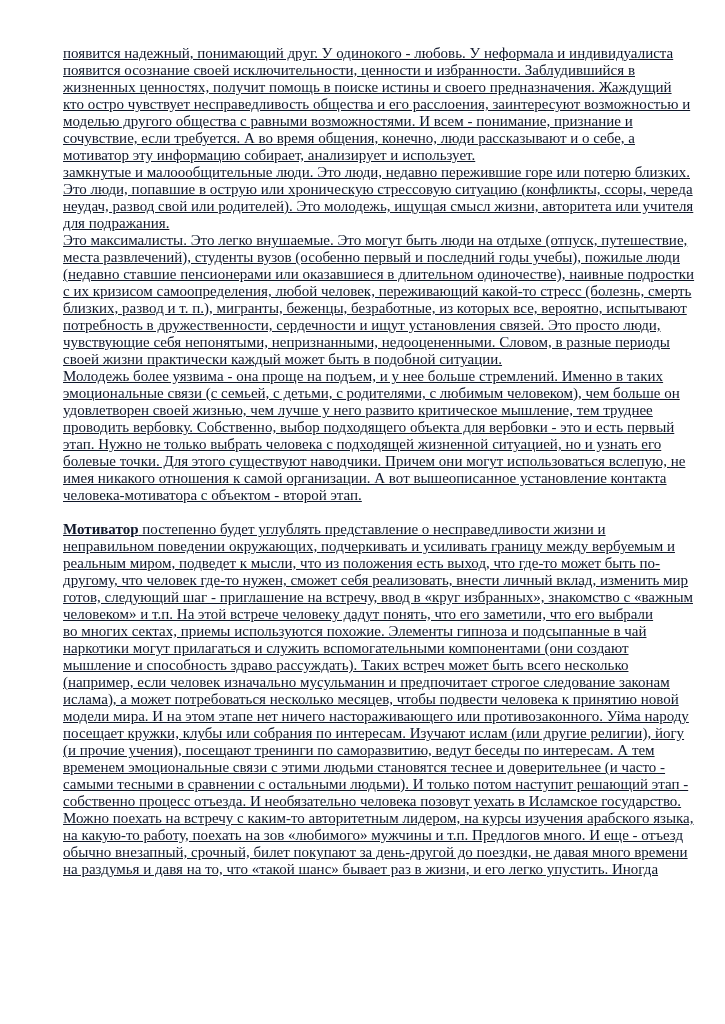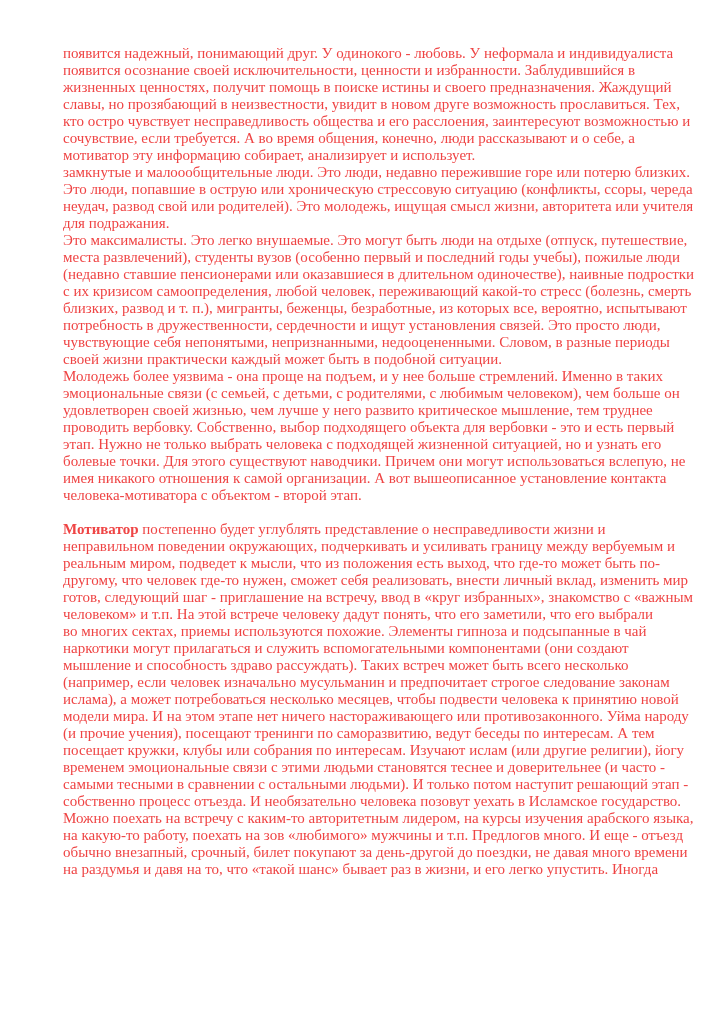--- a/index.html
+++ b/index.html
@@ -34,27 +34,27 @@
     overflow: visible;
     letter-spacing: 0px;
   }
   .bold-lead {
     font-weight: bold;
   }
 </style>
 </head>
 <body>
 
-<div class="page" id="document-page" style="background: rgb(255, 255, 255); color: #ef4444;">
+<div class="page" id="document-page" style="background: rgb(255, 255, 255); color: #0f172a; text-decoration: underline;">
     <div class="para">
       <div class="text-line">появится надежный, понимающий друг. У одинокого - любовь. У неформала и индивидуалиста</div>
       <div class="text-line">появится осознание своей исключительности, ценности и избранности. Заблудившийся в</div>
       <div class="text-line">жизненных ценностях, получит помощь в поиске истины и своего предназначения. Жаждущий</div>
-      <div class="text-line">славы, но прозябающий в неизвестности, увидит в новом друге возможность прославиться. Тех,</div>
       <div class="text-line">кто остро чувствует несправедливость общества и его расслоения, заинтересуют возможностью и</div>
+      <div class="text-line">моделью другого общества с равными возможностями. И всем - понимание, признание и</div>
       <div class="text-line">сочувствие, если требуется. А во время общения, конечно, люди рассказывают и о себе, а</div>
       <div class="text-line">мотиватор эту информацию собирает, анализирует и использует.</div>
     </div>
     <div class="para">
       <div class="text-line">замкнутые и малоообщительные люди. Это люди, недавно пережившие горе или потерю близких.</div>
       <div class="text-line">Это люди, попавшие в острую или хроническую стрессовую ситуацию (конфликты, ссоры, череда</div>
       <div class="text-line">неудач, развод свой или родителей). Это молодежь, ищущая смысл жизни, авторитета или учителя</div>
       <div class="text-line">для подражания.</div>
     </div>
     <div class="para">
@@ -83,22 +83,22 @@
       <div class="text-line">реальным миром, подведет к мысли, что из положения есть выход, что где-то может быть по-</div>
       <div class="text-line">другому, что человек где-то нужен, сможет себя реализовать, внести личный вклад, изменить мир</div>
       <div class="text-line">готов, следующий шаг - приглашение на встречу, ввод в «круг избранных», знакомство с «важным</div>
       <div class="text-line">человеком» и т.п. На этой встрече человеку дадут понять, что его заметили, что его выбрали</div>
       <div class="text-line">во многих сектах, приемы используются похожие. Элементы гипноза и подсыпанные в чай</div>
       <div class="text-line">наркотики могут прилагаться и служить вспомогательными компонентами (они создают</div>
       <div class="text-line">мышление и способность здраво рассуждать). Таких встреч может быть всего несколько</div>
       <div class="text-line">(например, если человек изначально мусульманин и предпочитает строгое следование законам</div>
       <div class="text-line">ислама), а может потребоваться несколько месяцев, чтобы подвести человека к принятию новой</div>
       <div class="text-line">модели мира. И на этом этапе нет ничего настораживающего или противозаконного. Уйма народу</div>
+      <div class="text-line">посещает кружки, клубы или собрания по интересам. Изучают ислам (или другие религии), йогу</div>
       <div class="text-line">(и прочие учения), посещают тренинги по саморазвитию, ведут беседы по интересам. А тем</div>
-      <div class="text-line">посещает кружки, клубы или собрания по интересам. Изучают ислам (или другие религии), йогу</div>
       <div class="text-line">временем эмоциональные связи с этими людьми становятся теснее и доверительнее (и часто -</div>
       <div class="text-line">самыми тесными в сравнении с остальными людьми). И только потом наступит решающий этап -</div>
       <div class="text-line">собственно процесс отъезда. И необязательно человека позовут уехать в Исламское государство.</div>
       <div class="text-line">Можно поехать на встречу с каким-то авторитетным лидером, на курсы изучения арабского языка,</div>
       <div class="text-line">на какую-то работу, поехать на зов «любимого» мужчины и т.п. Предлогов много. И еще - отъезд</div>
       <div class="text-line">обычно внезапный, срочный, билет покупают за день-другой до поездки, не давая много времени</div>
       <div class="text-line">на раздумья и давя на то, что «такой шанс» бывает раз в жизни, и его легко упустить. Иногда</div>
     </div>
   </div>
 

